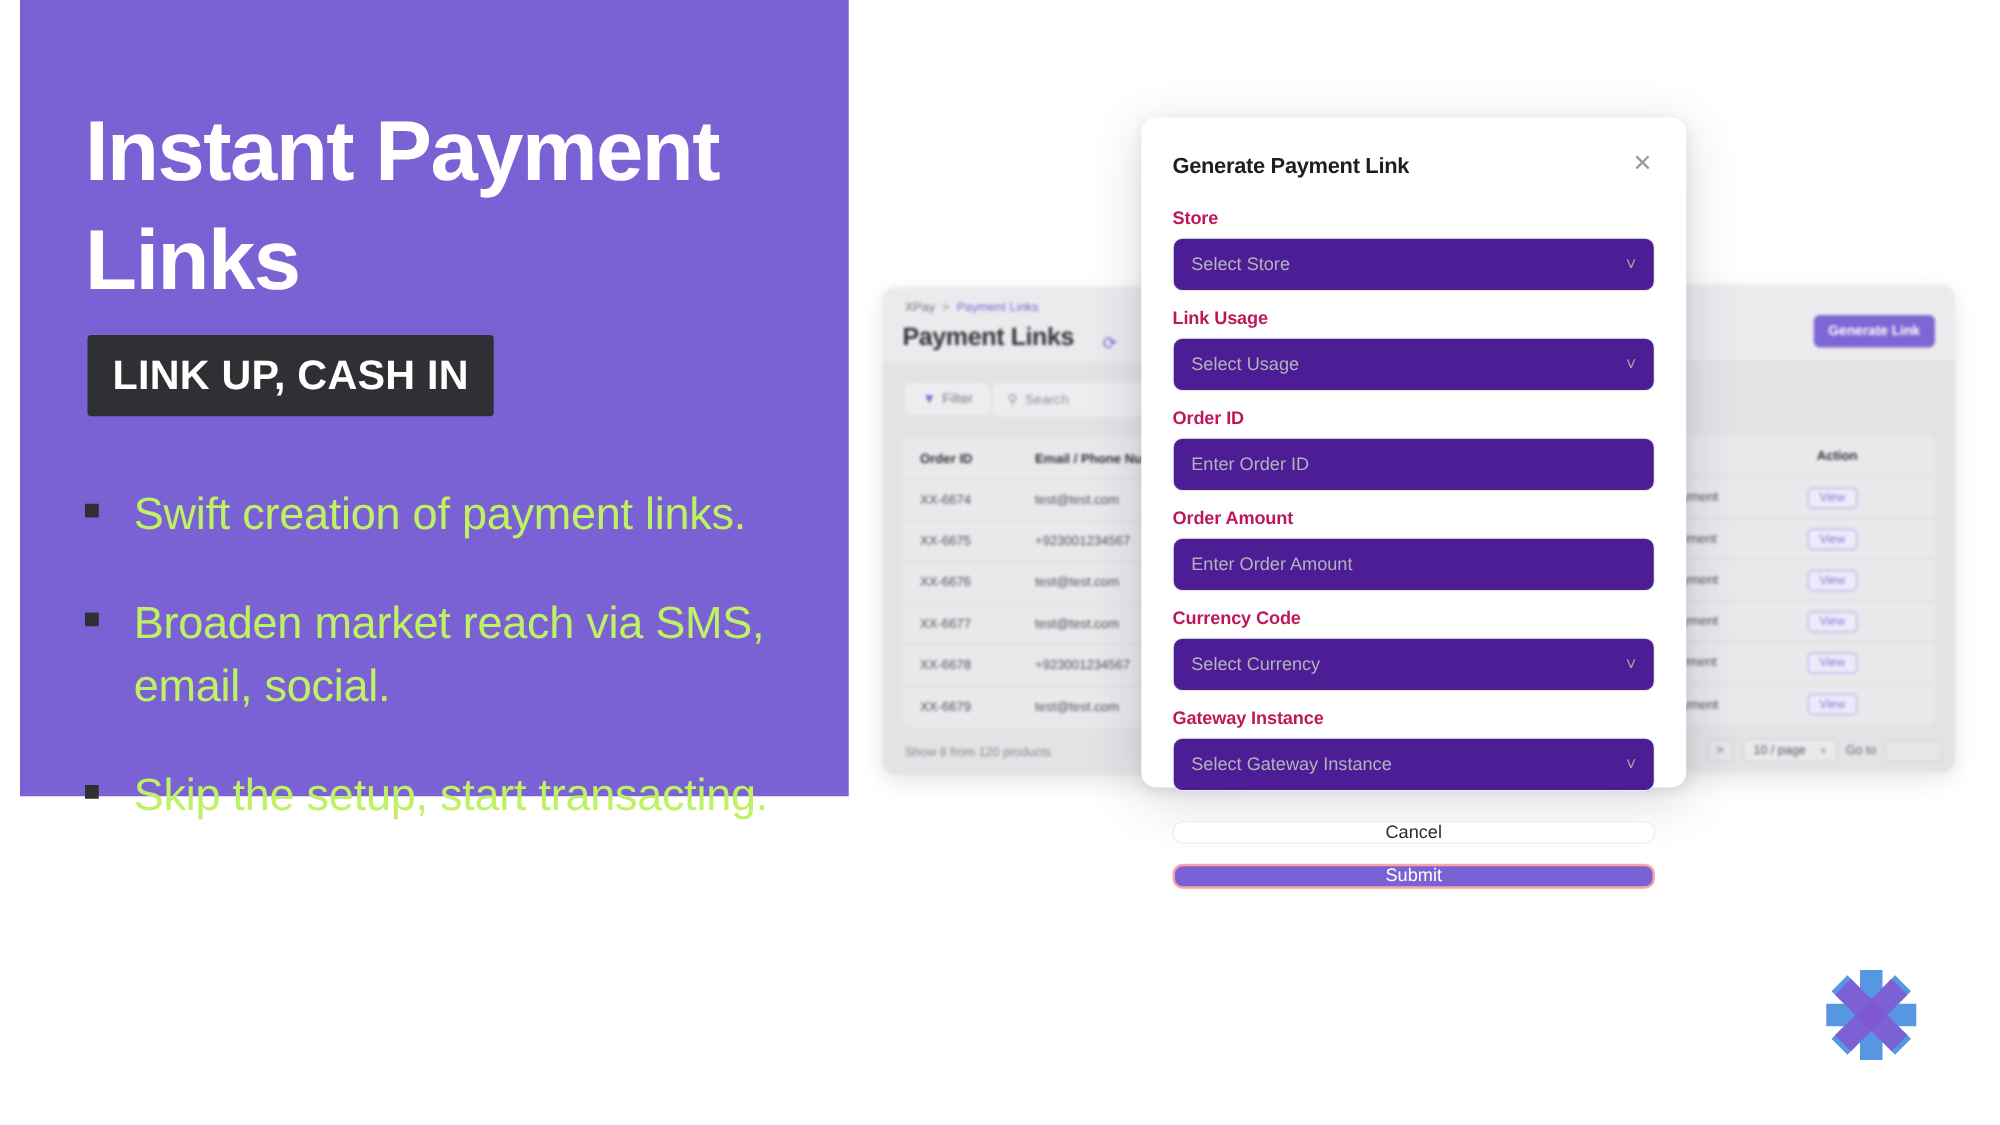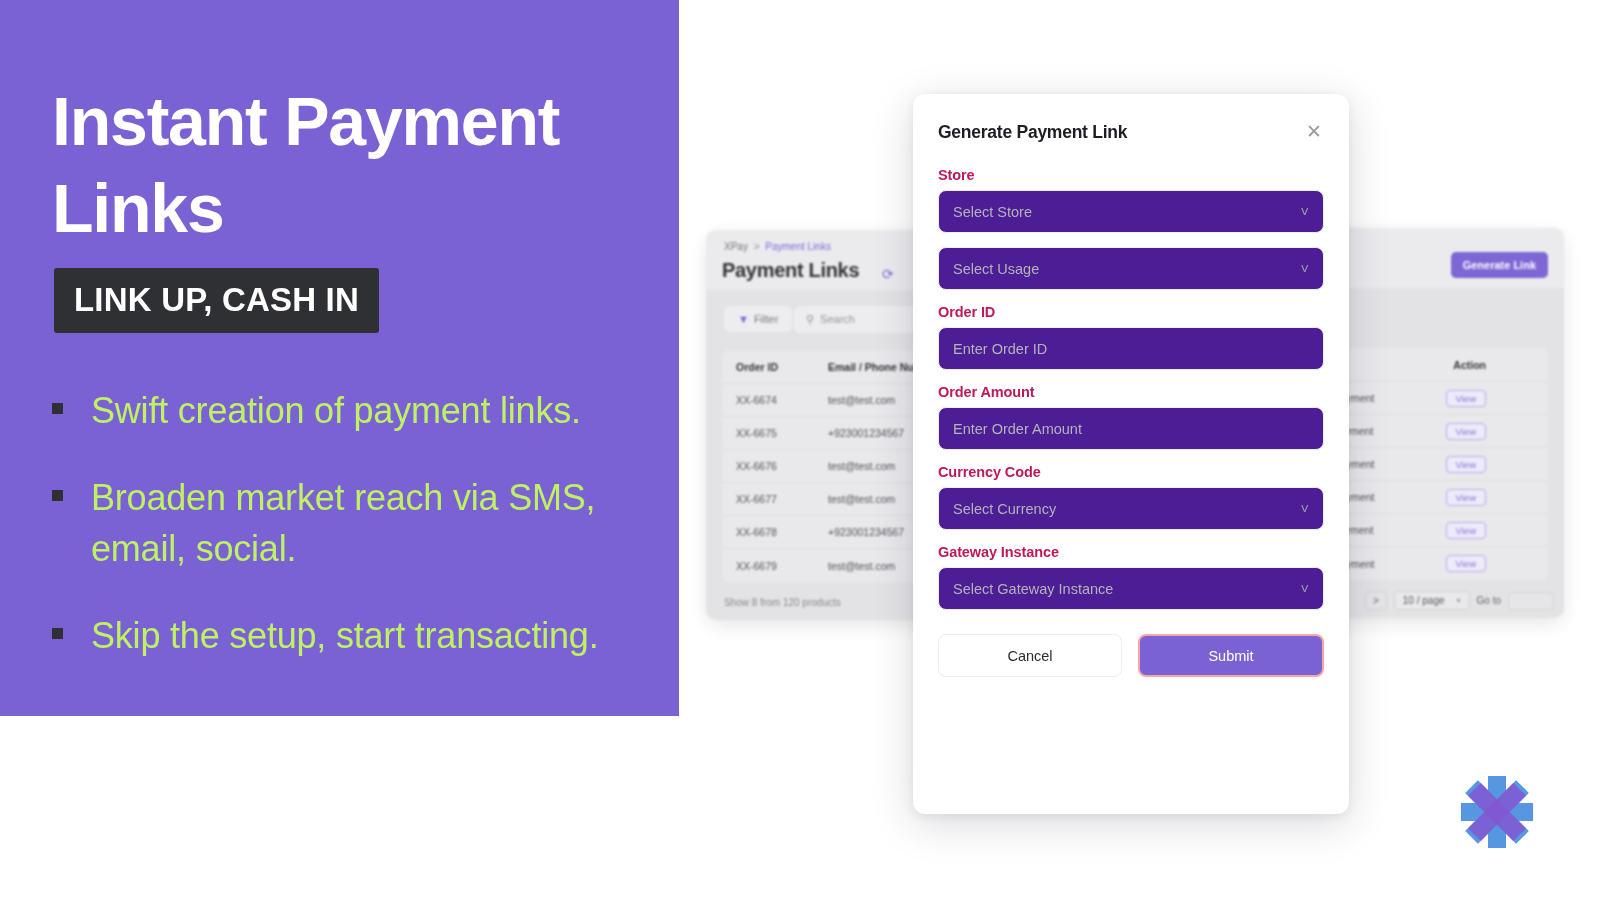--- a/index.html
+++ b/index.html
@@ -6,22 +6,22 @@
   html, body {
     width: 1600px; height: 900px;
     overflow: hidden;
     font-family: "Liberation Sans", sans-serif;
     background: #ffffff;
   }
   #stage { position: relative; width: 1600px; height: 900px; background: #ffffff; }
 
   
   .left-panel {
-    position: absolute; left: 0; top: 0;
-    width: 679px; height: 716px;
+    position: absolute; left: 16px; top: 0;
+    width: 679px; height: 637px;
     background: #7b62d4;
   }
   .headline {
     position: absolute; left: 52px; top: 78px;
     width: 600px;
     color: #ffffff;
     font-size: 68px;
     font-weight: 700;
     line-height: 1.28;
     letter-spacing: -1.2px;
@@ -207,21 +207,21 @@
     border: 1px solid #d2d2d7;
     background: #e6e6e9;
     border-radius: 4px;
     width: 46px; height: 18px;
   }
 
   
   .modal {
     position: absolute;
     left: 913px; top: 94px;
-    width: 436px; height: 720px;
+    width: 436px; height: 536px;
     background: #ffffff;
     border-radius: 12px;
     box-shadow: 0 10px 42px rgba(35,35,60,0.17), 0 2px 10px rgba(35,35,60,0.08);
     padding: 28px 25px 0 25px;
   }
   .modal-head {
     display: flex; align-items: center; justify-content: space-between;
     margin-bottom: 24px;
   }
   .modal-title {
@@ -255,20 +255,21 @@
     color: #b3b3ba;
   }
   .caret {
     position: absolute; right: 14px; top: 50%;
     transform: translateY(-50%);
     color: #9fa0a8;
   }
   .modal-actions {
     display: flex; gap: 16px;
     margin-top: 24px;
+    flex-direction: column;
   }
   .btn {
     flex: 1;
     height: 43px;
     border-radius: 8px;
     display: flex; align-items: center; justify-content: center;
     font-size: 14.5px;
     cursor: pointer;
   }
   .btn-cancel {
@@ -429,20 +430,21 @@
 
       <div class="field">
         <div class="field-label">Store</div>
         <div class="field-ctl">
           <span>Select Store</span>
           <span class="caret">˅</span>
         </div>
       </div>
 
       <div class="field">
+        <div class="field-label">Link Usage</div>
         <div class="field-ctl">
           <span>Select Usage</span>
           <span class="caret">˅</span>
         </div>
       </div>
 
       <div class="field">
         <div class="field-label">Order ID</div>
         <div class="field-ctl">
           <span>Enter Order ID</span>

